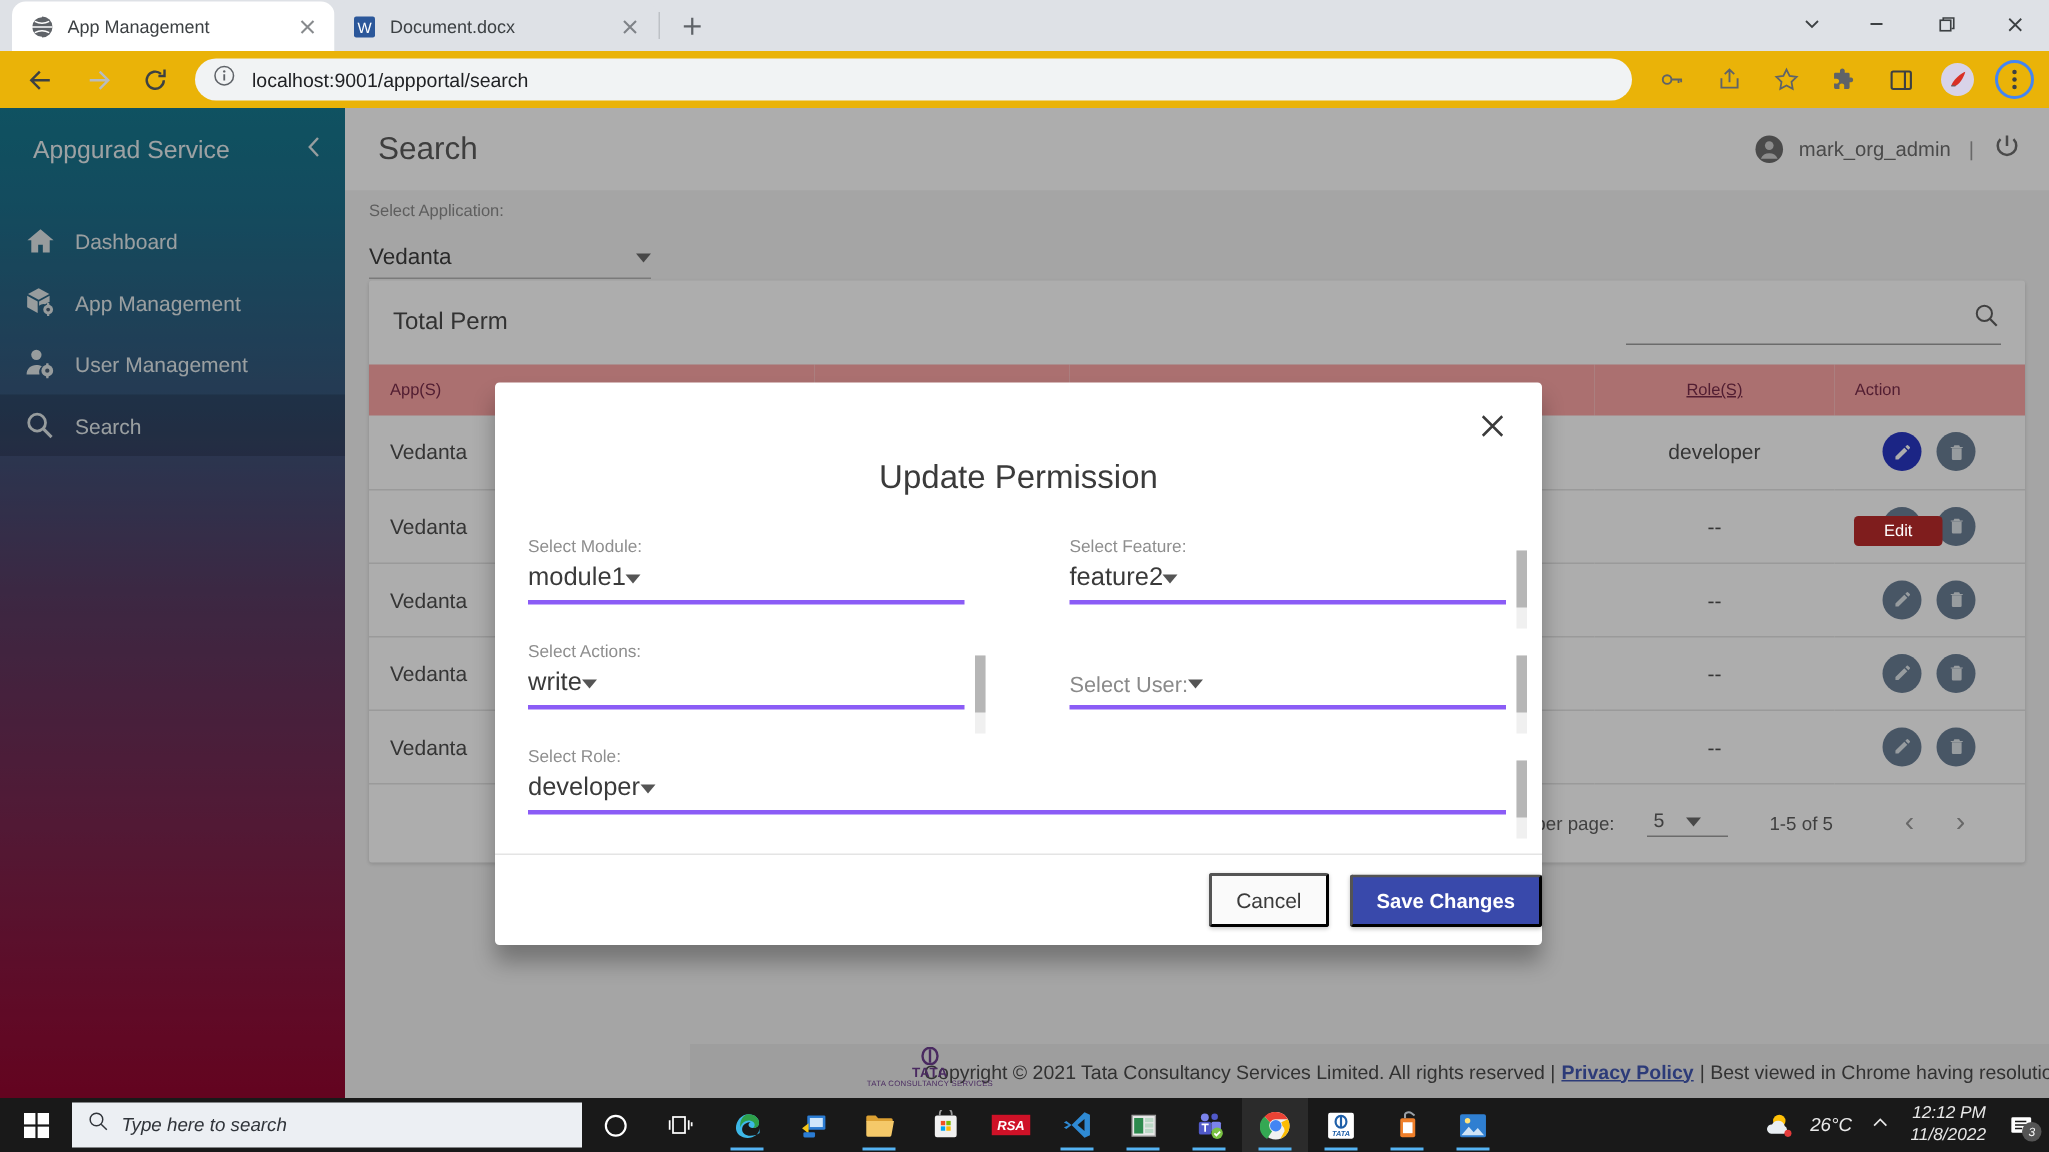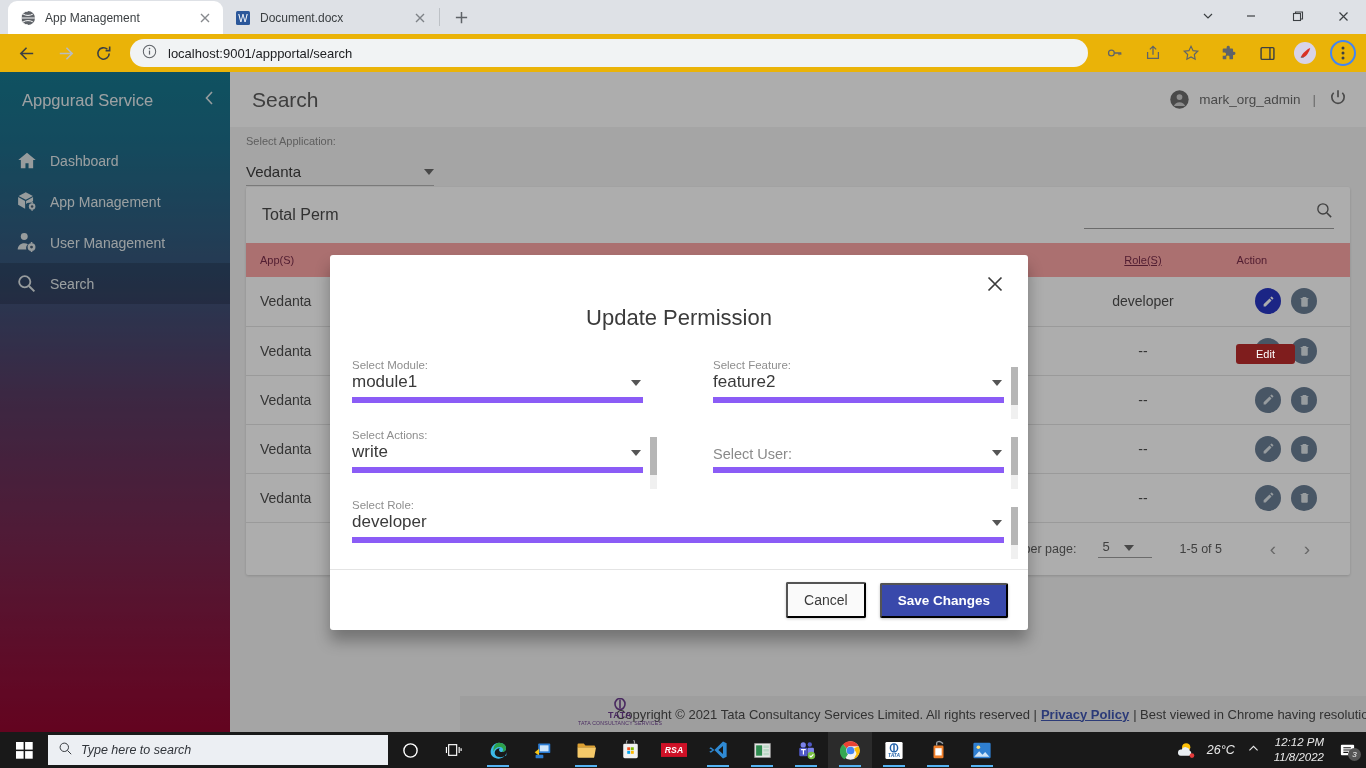--- a/index.html
+++ b/index.html
@@ -140,31 +140,31 @@
   }
   .modal-close { position: absolute; right: 18px; top: 14px; width: 30px; height: 30px;
                  display: flex; align-items: center; justify-content: center; }
   .modal-title { text-align: center; font-size: 22px; color: #3b3b3b; padding-top: 50px; }
   .modal-body { padding: 28px 24px 0 22px; flex: 1 1 auto; }
   .form-row { display: flex; gap: 70px; margin-bottom: 26px; }
   .m-field { position: relative; flex: 1 1 0; }
   .m-field.full { flex: 0 0 100%; }
   .m-label { font-size: 11.5px; color: #8e8e8e; margin-bottom: 5px; }
   .m-select {
-    display: flex; align-items: flex-end; justify-content: space-between;
-    border-bottom: 6px solid #8b5cf6; padding-bottom: 5px; height: 27px;
+    display: flex; align-items: flex-end; 
+    border-bottom: 3px solid #8b5cf6; padding-bottom: 5px; height: 27px;
   }
   .m-value { font-size: 17px; color: #3a3a3a; }
   .m-value.placeholder { color: #8a8a8a; font-size: 14.5px; }
   .m-caret { width: 0; height: 0; border-left: 5px solid transparent; border-right: 5px solid transparent;
              border-top: 6px solid #555; margin-bottom: 6px; margin-right: 2px; }
   .scroll-rail { position: absolute; right: -14px; top: 8px; width: 7px; height: 52px; background: #f0f0f0; }
   .scroll-thumb { width: 7px; height: 38px; background: #b6b6b6; }
   .modal-foot { border-top: 1px solid #e4e4e4; height: 68px; display: flex;
-                align-items: center; justify-content: flex-end; padding-right: 20px; gap: 14px; }
+                align-items: center; justify-content: flex-end; gap: 14px; }
   .btn { font-size: 13.5px; padding: 8px 16px; border-radius: 2px; font-weight: bold; }
   .btn-cancel { background: #fafafa; color: #3b3b3b; box-shadow: 0 1px 3px rgba(0,0,0,.2); font-weight: normal; font-size: 14px; }
   .btn-save { background: #3949ab; color: #fff; box-shadow: 0 1px 3px rgba(0,0,0,.25); }
 
   .tooltip {
     position: absolute; left: 1236px; top: 344px; background: #7f1d1d; color: #fff;
     font-size: 11px; padding: 4px 20px; border-radius: 3px;
   }
 
   

